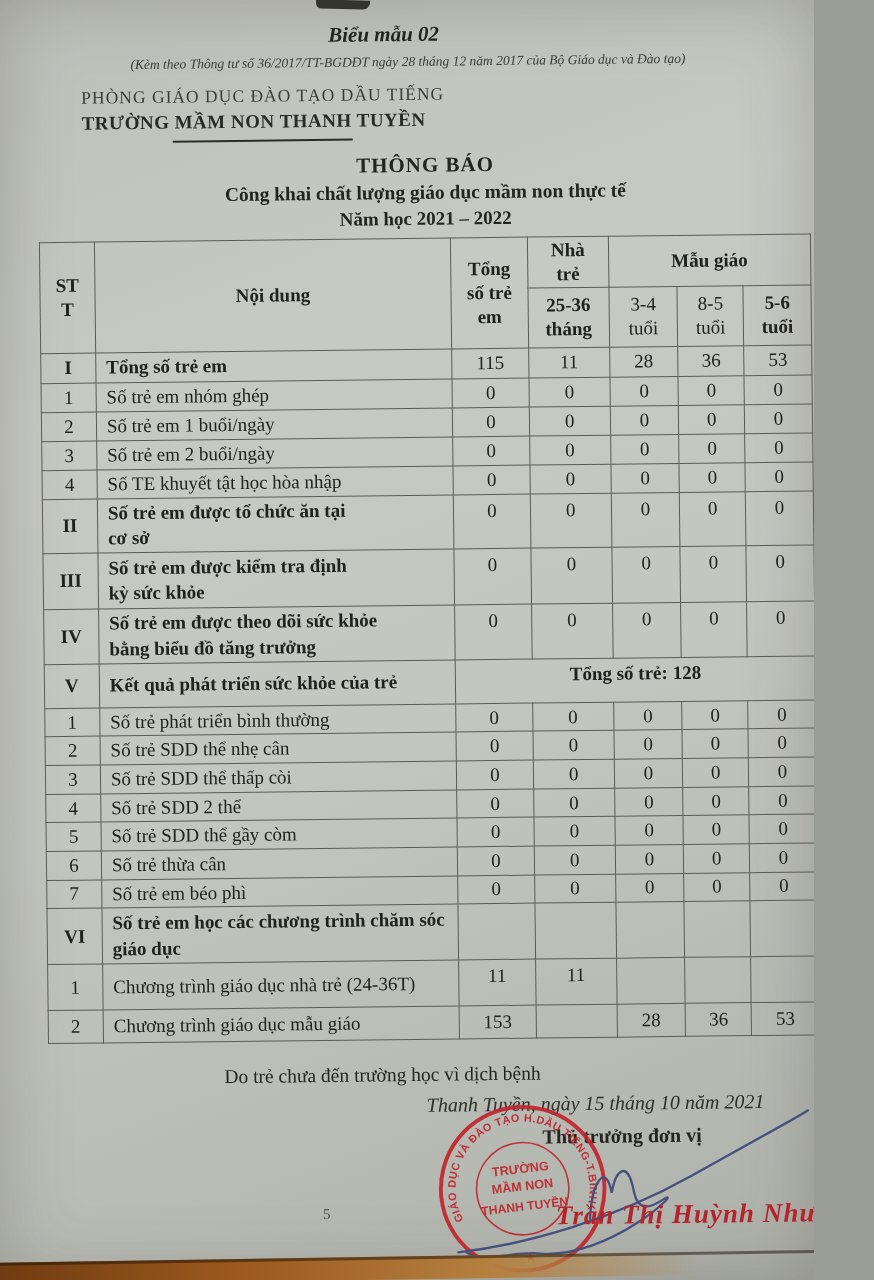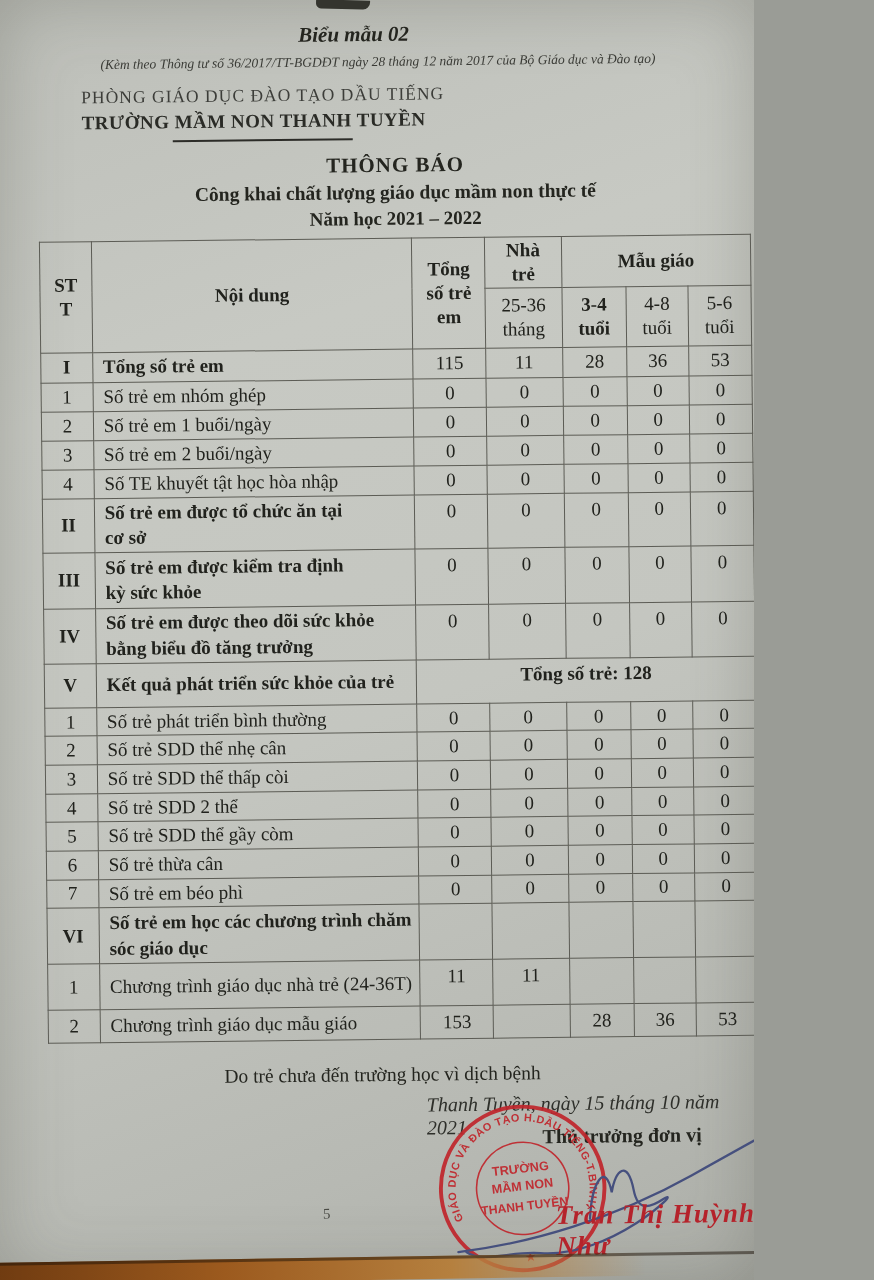--- a/index.html
+++ b/index.html
@@ -1,17 +1,17 @@
 <!DOCTYPE html>
 <html><head>
 <meta charset="utf-8">
 <style>
   html,body{margin:0;padding:0;background:#9a9c96;}
   .sheet{
-    position:relative;width:754px;height:1280px;overflow:hidden;
+    position:relative;width:814px;height:1280px;overflow:hidden;
     background:linear-gradient(160deg,#bdbfb9 0%,#c7c9c3 28%,#c4c6c0 55%,#b7b9b3 84%,#adafa9 100%);
     box-shadow:inset 0 0 70px rgba(70,70,58,.28);
     font-family:"Liberation Serif",serif;color:#24251f;
   }
   .tilt{position:absolute;inset:0;transform:rotate(-0.65deg);transform-origin:50% 40%;}
   .abs{position:absolute;}
   .center{left:0;width:100%;text-align:center;}
   .form-label{top:22px;font-size:21px;font-weight:bold;font-style:italic;transform:translateX(-18px);}
   .form-note{top:54px;font-size:13.5px;font-style:italic;color:#3a3b36;transform:translateX(6px);}
   .dept{top:84px;left:86px;font-size:17.5px;letter-spacing:1px;color:#3c3d39;}
@@ -89,30 +89,30 @@
           <th rowspan="2">Nội dung</th>
           <th rowspan="2">
             <span class="hw w60">Tổng số trẻ em</span>
           </th>
           <th>
             <span class="hw w42">Nhà trẻ</span>
           </th>
           <th colspan="3">Mẫu giáo</th>
         </tr>
         <tr style="height:60px">
+          <th style="font-weight:bold">
+            <span class="hw w60">25-36 tháng</span>
+          </th>
           <th style="font-weight:normal">
-            <span class="hw w60">25-36 tháng</span>
+            <span class="hw w42">3-4 tuổi</span>
+          </th>
+          <th style="font-weight:normal">
+            <span class="hw w42">8-5 tuổi</span>
           </th>
           <th style="font-weight:bold">
-            <span class="hw w42">3-4 tuổi</span>
-          </th>
-          <th style="font-weight:normal">
-            <span class="hw w42">4-8 tuổi</span>
-          </th>
-          <th style="font-weight:normal">
             <span class="hw w42">5-6 tuổi</span>
           </th>
         </tr>
       </thead>
       <tbody>
         <tr class="sec" style="height:30px">
           <td class="stt">I</td>
           <td class="lbl">Tổng số trẻ em</td>
           <td class="val">115</td>
           <td class="val">11</td>

